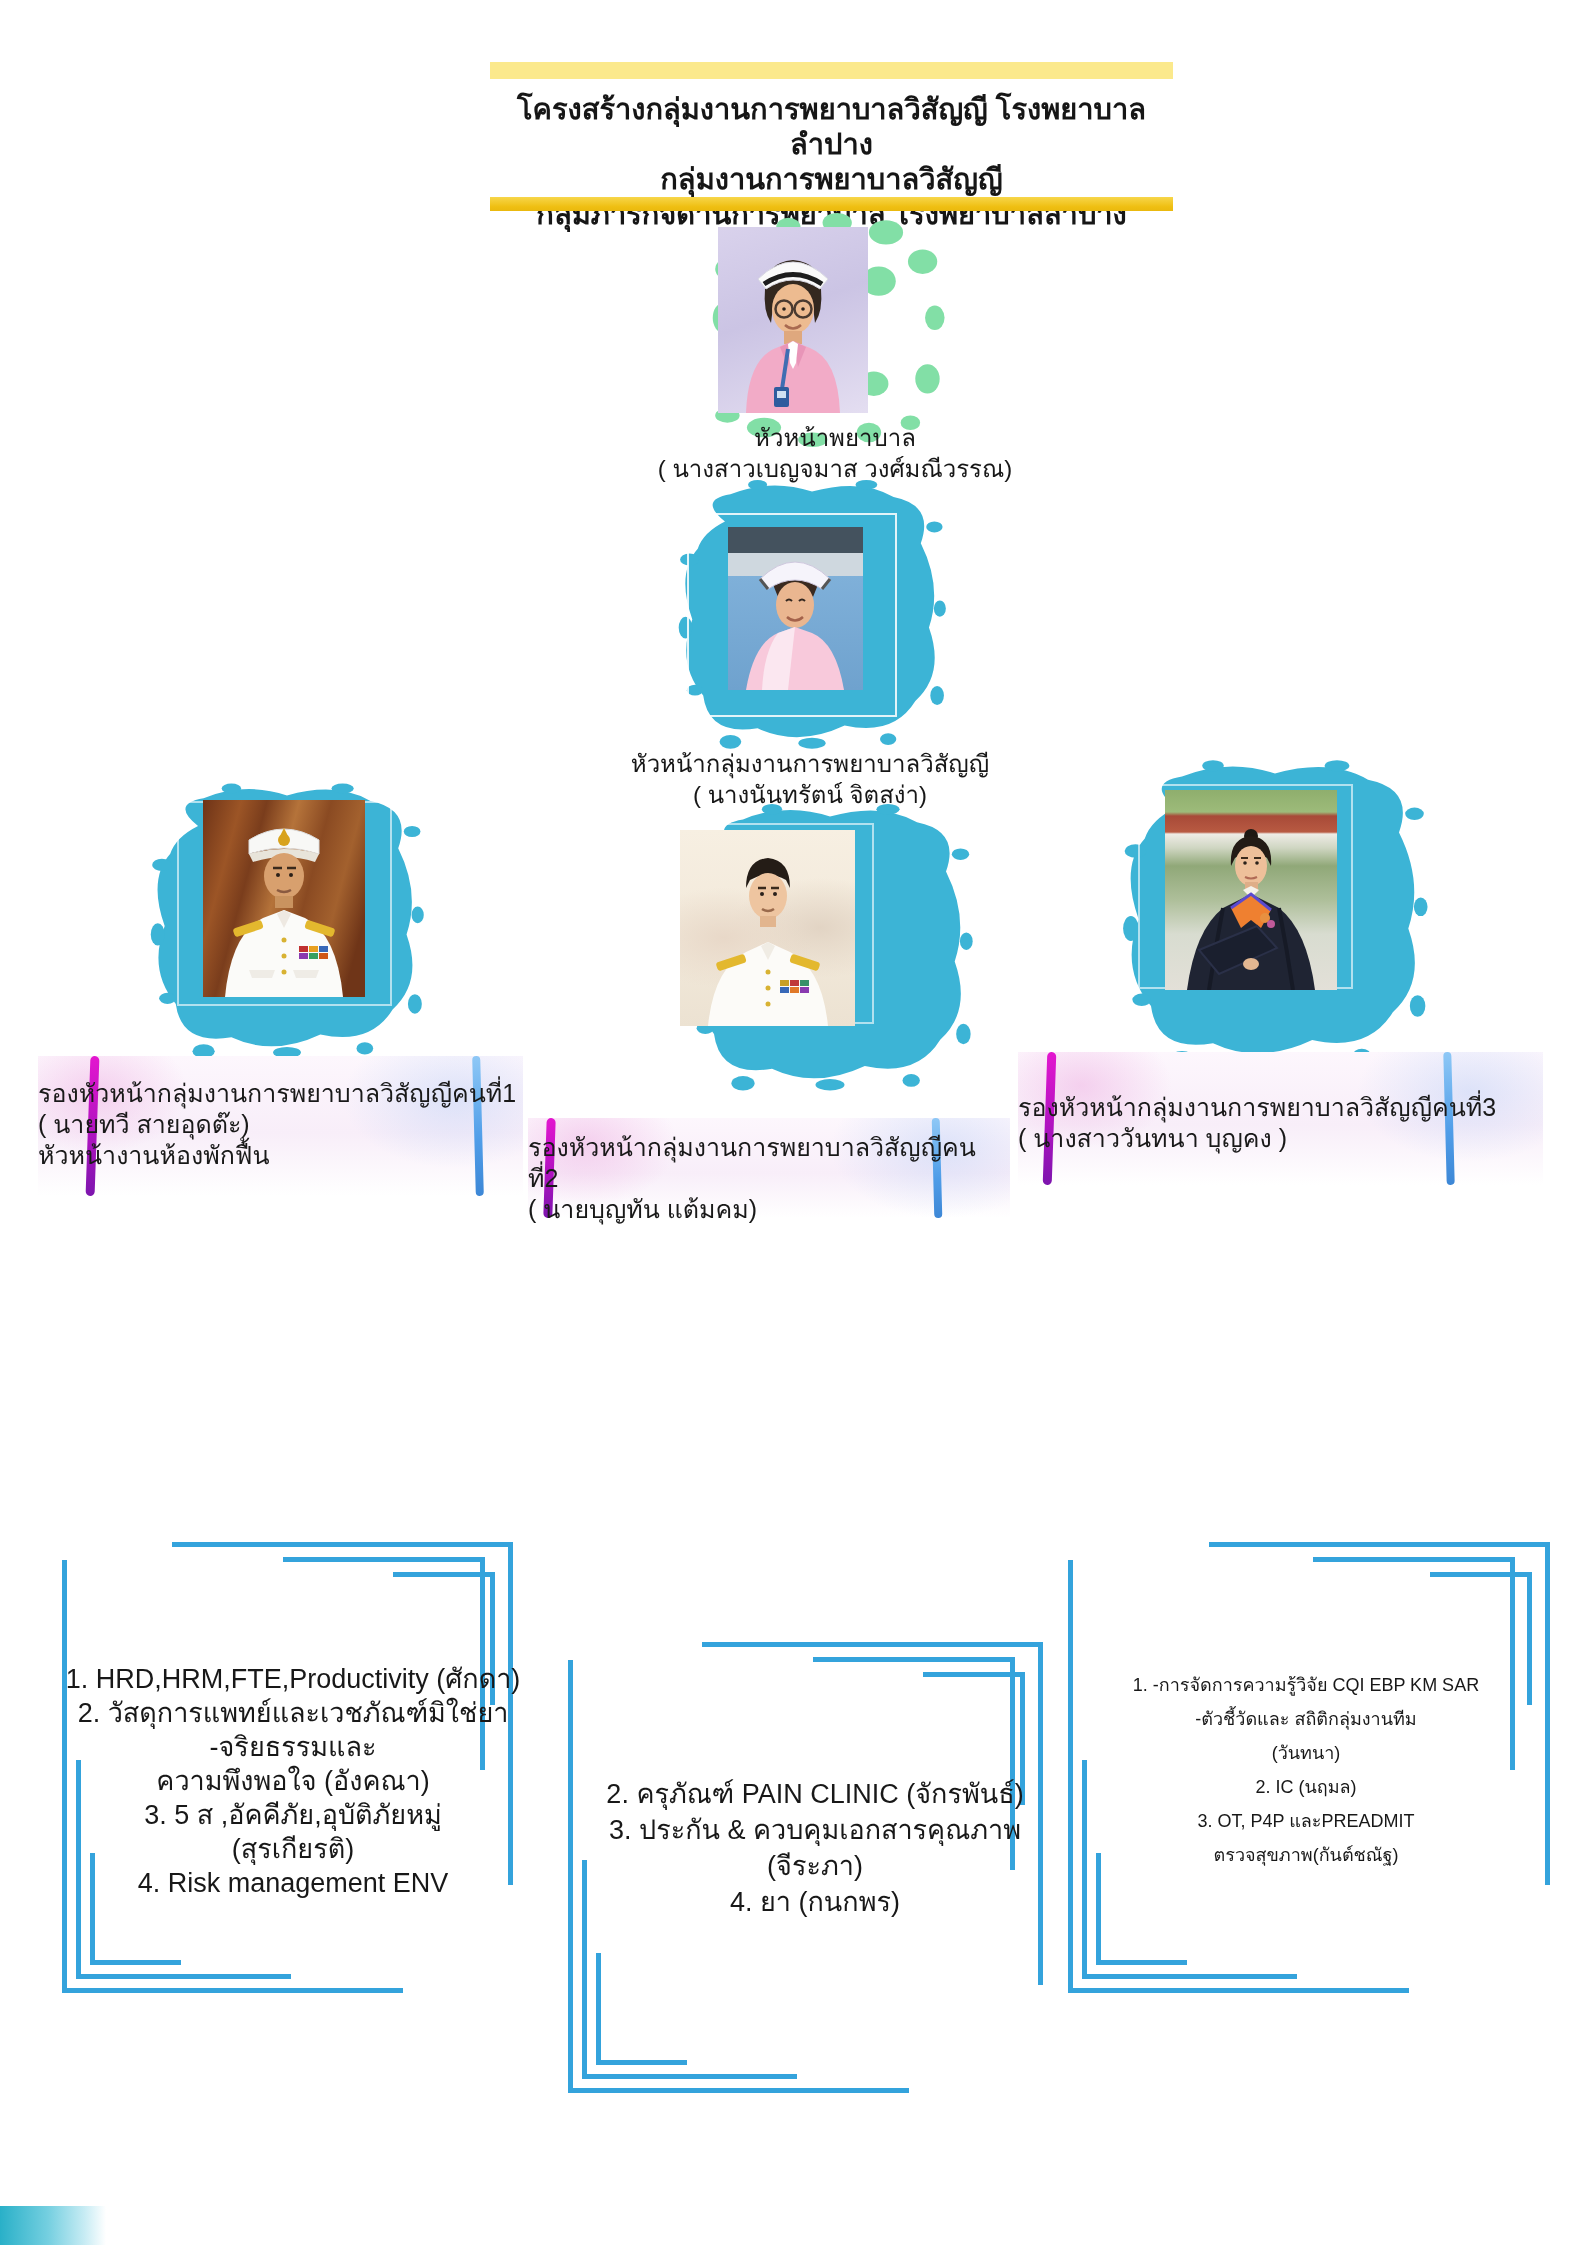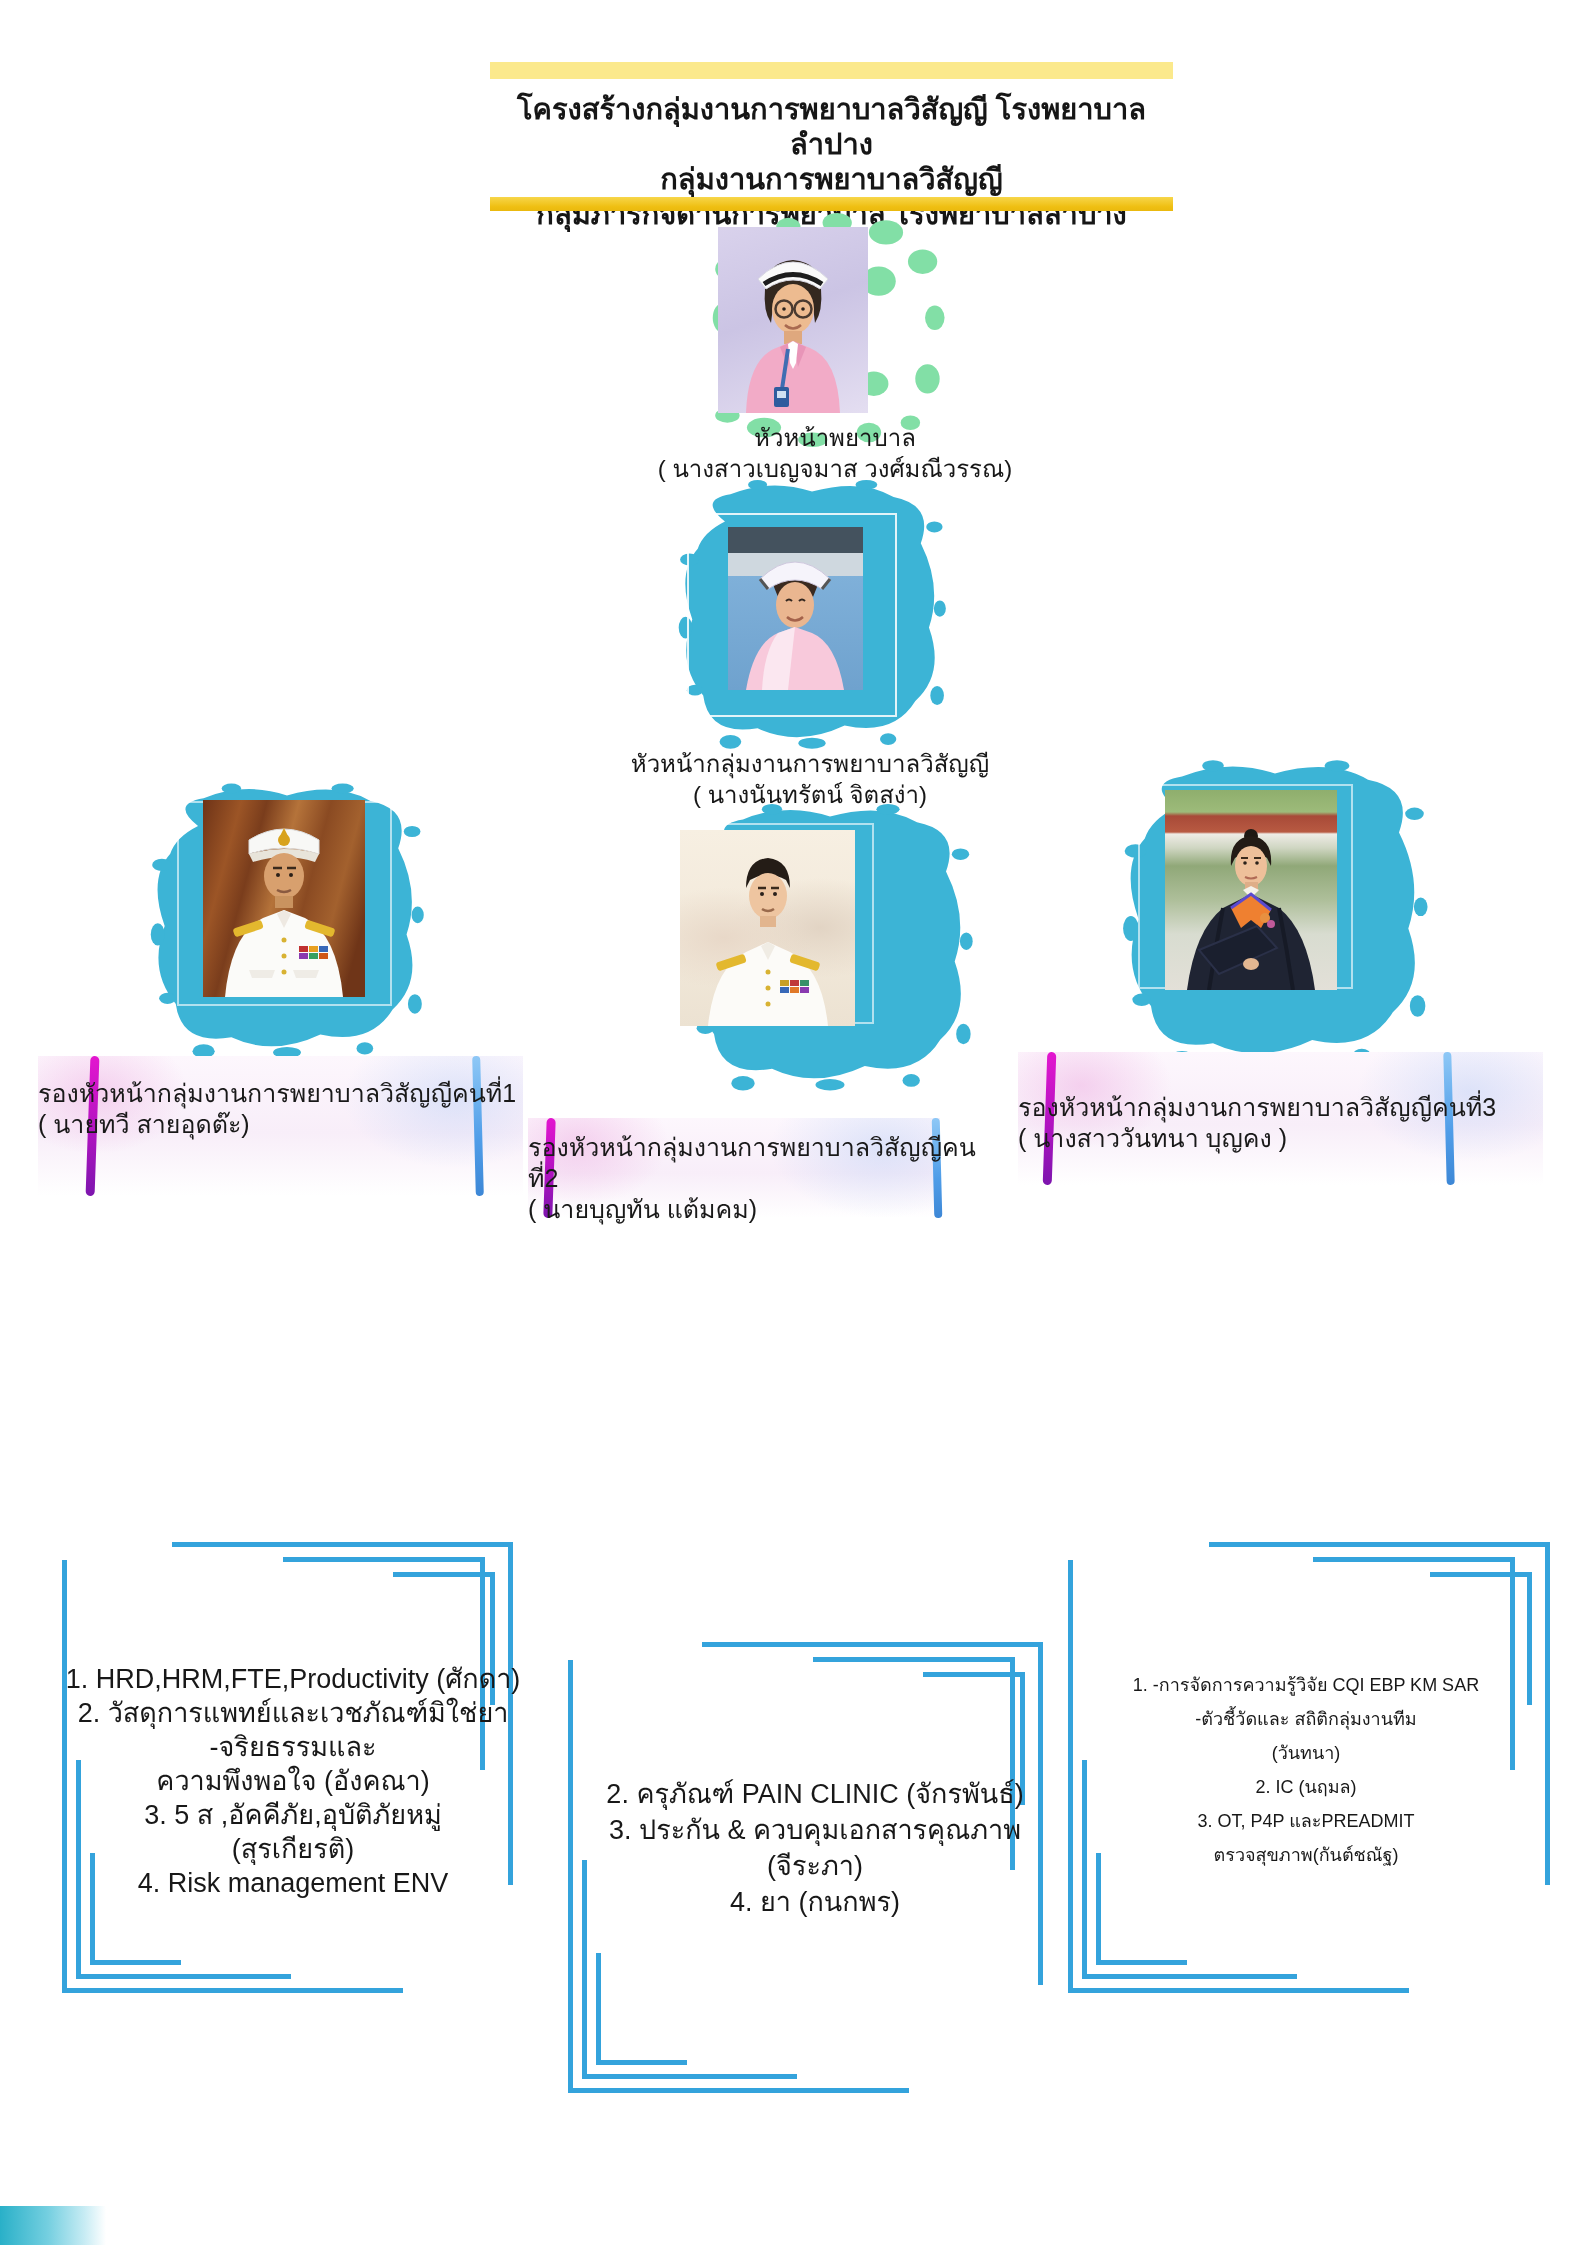--- a/index.html
+++ b/index.html
@@ -253,24 +253,25 @@
       <ellipse cx="86" cy="174" rx="8" ry="6" fill="#e3b791"></ellipse>
     </svg>
   </div>
 
   <div class="banner" style="left:38px;top:1056px;width:485px;height:140px">
     <div class="stripe magenta" style="left:50px"></div>
     <div class="stripe blue" style="left:436px"></div>
     <div class="banner-text" style="padding-top:22px">
       <div>รองหัวหน้ากลุ่มงานการพยาบาลวิสัญญีคนที่1</div>
       <div>( นายทวี สายอุดต๊ะ)</div>
+      <div>หัวหน้างานห้องพักฟื้น</div>
     </div>
   </div>
 
-  <div class="banner" style="left:528px;top:1118px;width:412px;height:100px">
+  <div class="banner" style="left:528px;top:1118px;width:482px;height:100px">
     <div class="stripe magenta" style="left:17px"></div>
     <div class="stripe blue" style="left:405px"></div>
     <div class="banner-text" style="padding-top:14px;width:450px">
       <div>รองหัวหน้ากลุ่มงานการพยาบาลวิสัญญีคนที่2</div>
       <div>( นายบุญทัน แต้มคม)</div>
     </div>
   </div>
 
   <div class="banner" style="left:1018px;top:1052px;width:525px;height:133px">
     <div class="stripe magenta" style="left:27px"></div>

